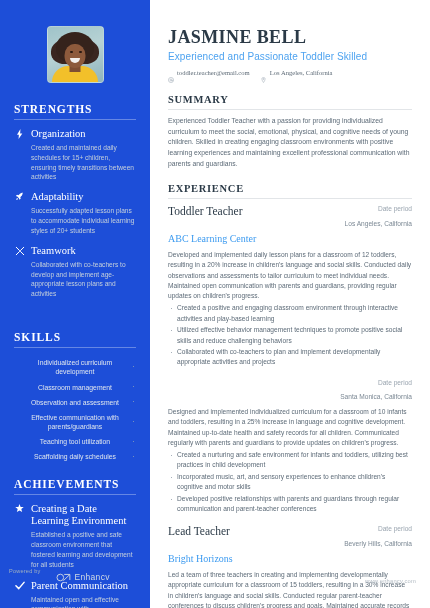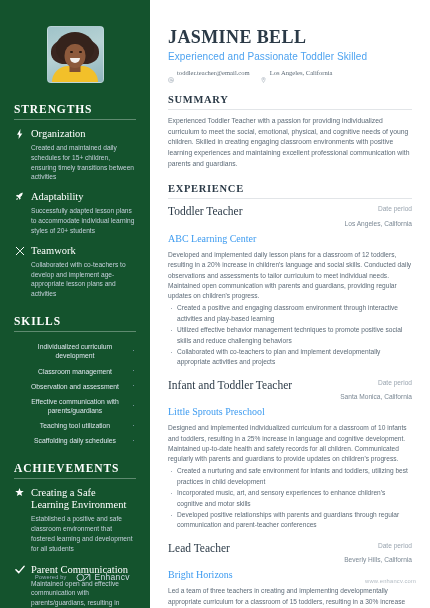--- a/index.html
+++ b/index.html
@@ -7,21 +7,21 @@
     width: 430px; height: 608px;
     font-family: "Liberation Sans", sans-serif;
     background: #ffffff;
     overflow: hidden;
   }
   .page { position: relative; width: 430px; height: 608px; display: flex; background:#fff; }
 
   
   .sidebar {
     width: 150px; height: 608px;
-    background: #14532d;
+    background: #1d4ed8;
     color: #ffffff;
     padding: 0 14px;
     position: relative;
     flex: 0 0 150px;
   }
   .photo-wrap { display: flex; justify-content: center; padding-top: 26px; }
   .photo {
     width: 57px; height: 57px; border-radius: 4px;
     border: 1px solid rgba(255,255,255,.25);
     overflow: hidden; position: relative;
@@ -56,21 +56,21 @@
   }
 
   .side-h {
     font-family: "Liberation Serif", serif;
     font-size: 11.5px; font-weight: 700; letter-spacing: .9px;
     color: #ffffff; text-transform: uppercase;
     margin: 0 0 4px 0;
   }
   .side-rule { height:1px; background: rgba(255,255,255,.32); margin-bottom: 8px; }
   .sec-strengths { margin-top: 20px; }
-  .sec-skills { margin-top: 16px; }
+  .sec-skills { margin-top: 32px; }
   .sec-achieve { margin-top: 16px; }
 
   .str-item { display: flex; gap: 6px; margin-bottom: 9px; }
   .str-icon {
     width: 11px; flex: 0 0 11px; color:#ffffff;
     display:flex; justify-content:center; padding-top:1px;
   }
   .str-icon svg { display:block; }
   .str-body { flex: 1 1 auto; min-width: 0; }
   .str-title {
@@ -95,22 +95,22 @@
 
   .ach-item { display:flex; gap:6px; margin-bottom: 10px; }
   .ach-icon { width:11px; flex:0 0 11px; color:#fff; display:flex; justify-content:center; padding-top:1px; }
   .ach-title {
     font-family:"Liberation Serif", serif;
     font-size:10.5px; color:#fff; line-height:1.22; margin-bottom:2px;
   }
   .ach-desc { font-size:6.6px; line-height:1.5; color:#c5d0db; }
 
   .footer-left {
-    position:absolute; left:35px; bottom:22px;
-    display:flex; align-items:center; gap:9px;
+    position:absolute; left:9px; bottom:22px;
+    display:flex; align-items:flex-start; gap:15px;
   }
   .powered { font-size:5.6px; color:#9fb0c1; letter-spacing:.2px; }
   .brand { display:flex; align-items:center; gap:3px; }
   .brand-name { font-size:8.5px; color:#cfd9e3; letter-spacing:.3px; }
 
   
   .main {
     flex: 1 1 auto; height: 608px; background:#fff;
     padding: 28px 18px 0 18px; position: relative;
   }
@@ -248,21 +248,21 @@
       <div class="side-h">ACHIEVEMENTS</div>
       <div class="side-rule"></div>
 
       <div class="ach-item">
         <span class="ach-icon">
           <svg width="9" height="9" viewBox="0 0 16 16" fill="currentColor">
               <path d="M8 0l2 5.2 5.5.3-4.3 3.5 1.5 5.3L8 11.4 3.3 14.3l1.5-5.3L.5 5.5 6 5.2z"></path>
             </svg>
         </span>
         <div class="str-body">
-          <div class="ach-title">Creating a Safe Learning Environment</div>
+          <div class="ach-title">Creating a Date Learning Environment</div>
           <div class="ach-desc">Established a positive and safe classroom environment that fostered learning and development for all students</div>
         </div>
       </div>
 
       <div class="ach-item">
         <span class="ach-icon">
           <svg width="10" height="9" viewBox="0 0 16 14" fill="none" stroke="currentColor" stroke-width="2.4" stroke-linecap="round" stroke-linejoin="round">
               <path d="M1.5 7.5L6 12 14.5 2"></path>
             </svg>
         </span>
@@ -340,24 +340,20 @@
         <div class="job-desc">Developed and implemented daily lesson plans for a classroom of 12 toddlers, resulting in a 20% increase in children's language and social skills. Conducted daily observations and assessments to tailor curriculum to meet individual needs. Maintained open communication with parents and guardians, providing regular updates on children's progress.</div>
         <div class="bullets">
           <div class="bullet">Created a positive and engaging classroom environment through interactive activities and play-based learning</div>
           <div class="bullet">Utilized effective behavior management techniques to promote positive social skills and reduce challenging behaviors</div>
           <div class="bullet">Collaborated with co-teachers to plan and implement developmentally appropriate activities and projects</div>
         </div>
       </div>
 
       <div class="job">
         <div class="job-head">
-          <div class="job-left">
-            <div class="job-title">Infant and Toddler Teacher</div>
-            <div class="job-company">Little Sprouts Preschool</div>
-          </div>
           <div class="job-right">
             <div class="job-date">Date period</div>
             <div class="job-loc">Santa Monica, California</div>
           </div>
         </div>
         <div class="job-desc">Designed and implemented individualized curriculum for a classroom of 10 infants and toddlers, resulting in a 25% increase in language and cognitive development. Maintained up-to-date health and safety records for all children. Communicated regularly with parents and guardians to provide updates on children's progress.</div>
         <div class="bullets">
           <div class="bullet">Created a nurturing and safe environment for infants and toddlers, utilizing best practices in child development</div>
           <div class="bullet">Incorporated music, art, and sensory experiences to enhance children's cognitive and motor skills</div>
           <div class="bullet">Developed positive relationships with parents and guardians through regular communication and parent-teacher conferences</div>

